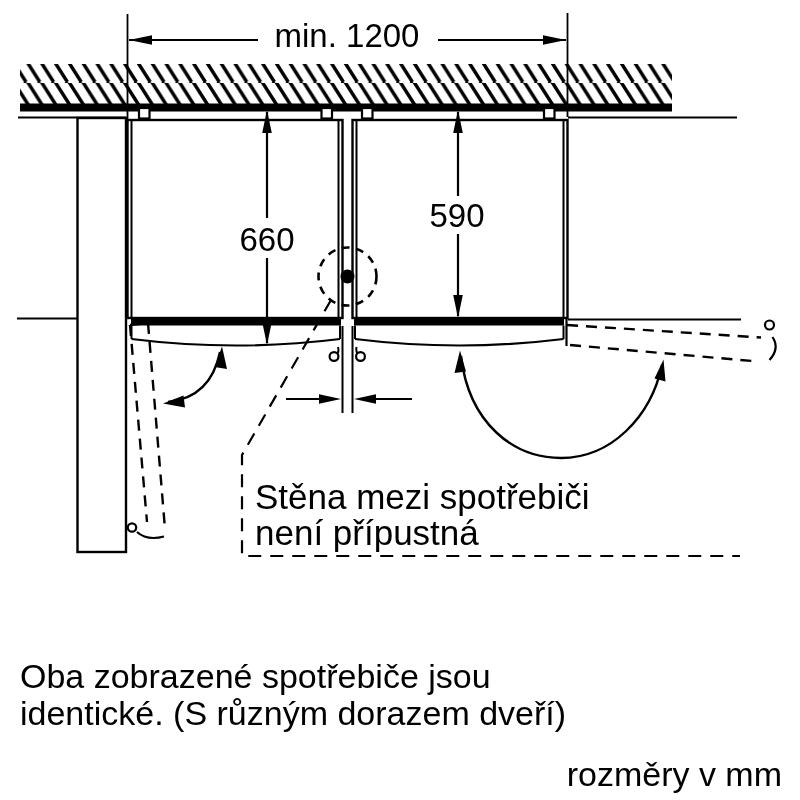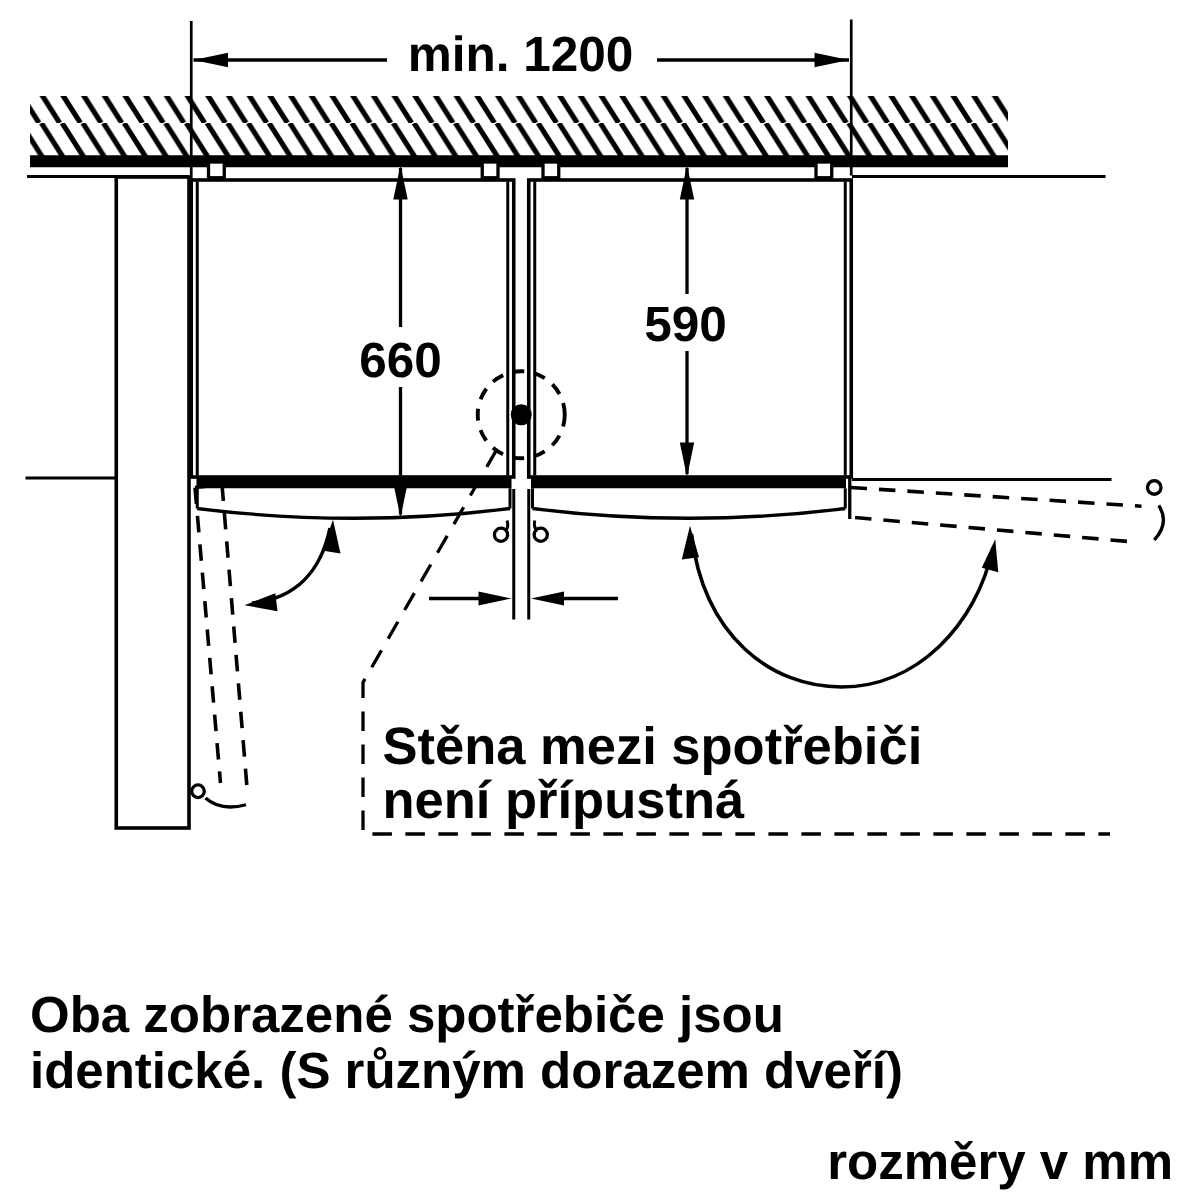--- a/index.html
+++ b/index.html
@@ -6,21 +6,20 @@
     margin: 0;
     padding: 0;
     background: #ffffff;
   }
   .canvas {
     position: relative;
     width: 800px;
     height: 800px;
     background: #ffffff;
     font-family: "Liberation Sans", sans-serif;
-    font-weight: bold;
   }
   svg { display: block; }
   text {
     font-family: "Liberation Sans", sans-serif;
     fill: #000;
   }
   .dim-text  { font-size: 33px; }
   .note-text { font-size: 35px; }
   .cap-text  { font-size: 34px; }
   .unit-text { font-size: 34px; }

